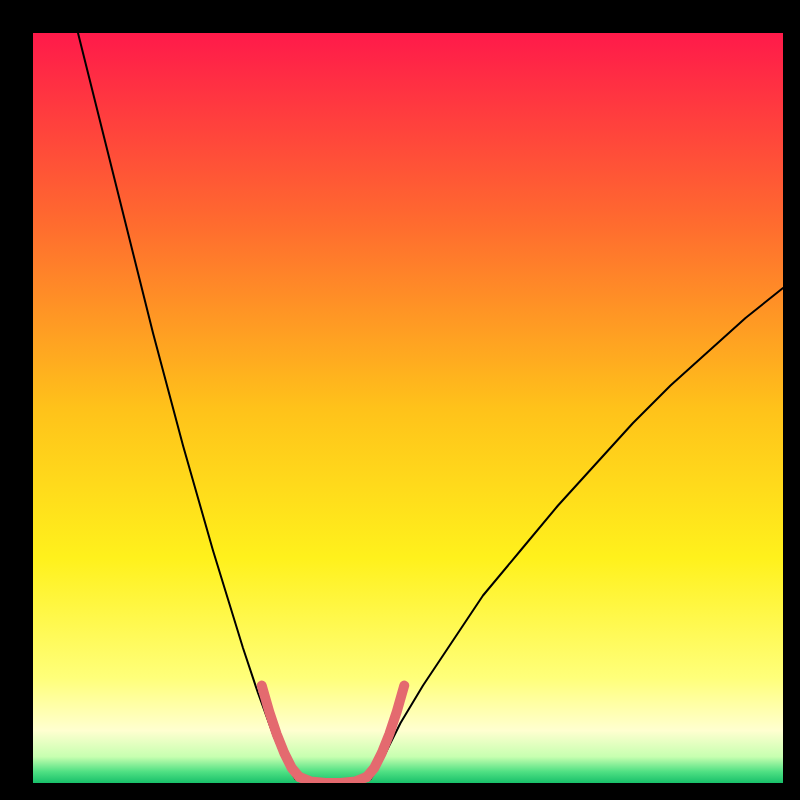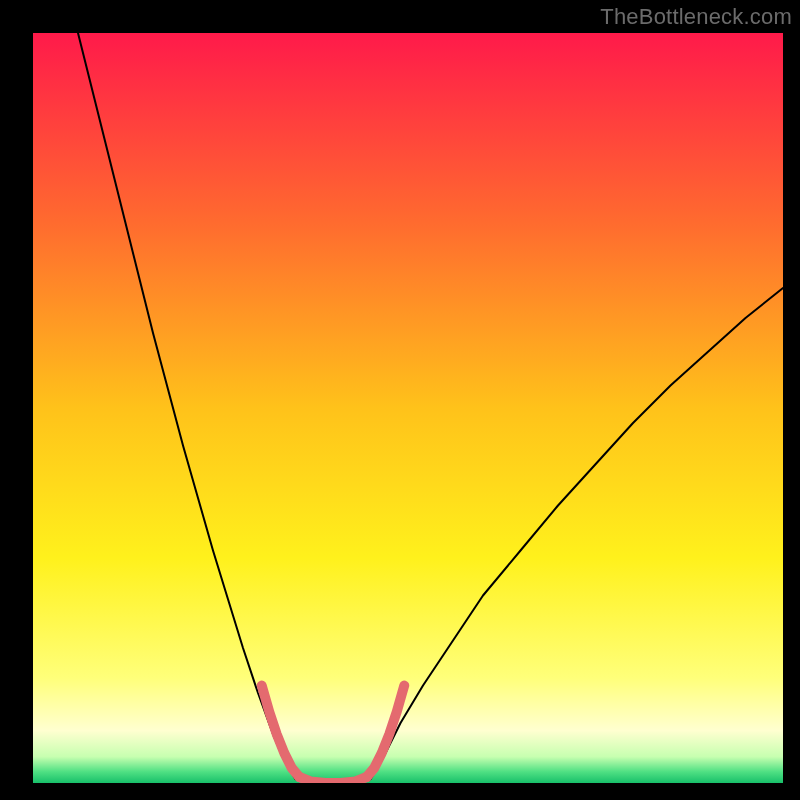--- a/index.html
+++ b/index.html
@@ -33,21 +33,20 @@
     left: 33px;
     top: 33px;
     width: 750px;
     height: 750px;
   }
 </style>
 </head>
 <body>
 
 <div class="frame">
-  <div class="watermark">TheBottleneck.com</div>
   <svg class="plot" viewBox="0 0 750 750" preserveAspectRatio="none">
     <defs>
       <linearGradient id="bg-grad" x1="0" y1="0" x2="0" y2="1">
           <stop offset="0%" stop-color="#ff1a4a"></stop>
           <stop offset="25%" stop-color="#ff6a2f"></stop>
           <stop offset="50%" stop-color="#ffc21a"></stop>
           <stop offset="70%" stop-color="#fff11c"></stop>
           <stop offset="86%" stop-color="#ffff7a"></stop>
           <stop offset="93%" stop-color="#ffffd0"></stop>
           <stop offset="96.5%" stop-color="#c7ffb0"></stop>

